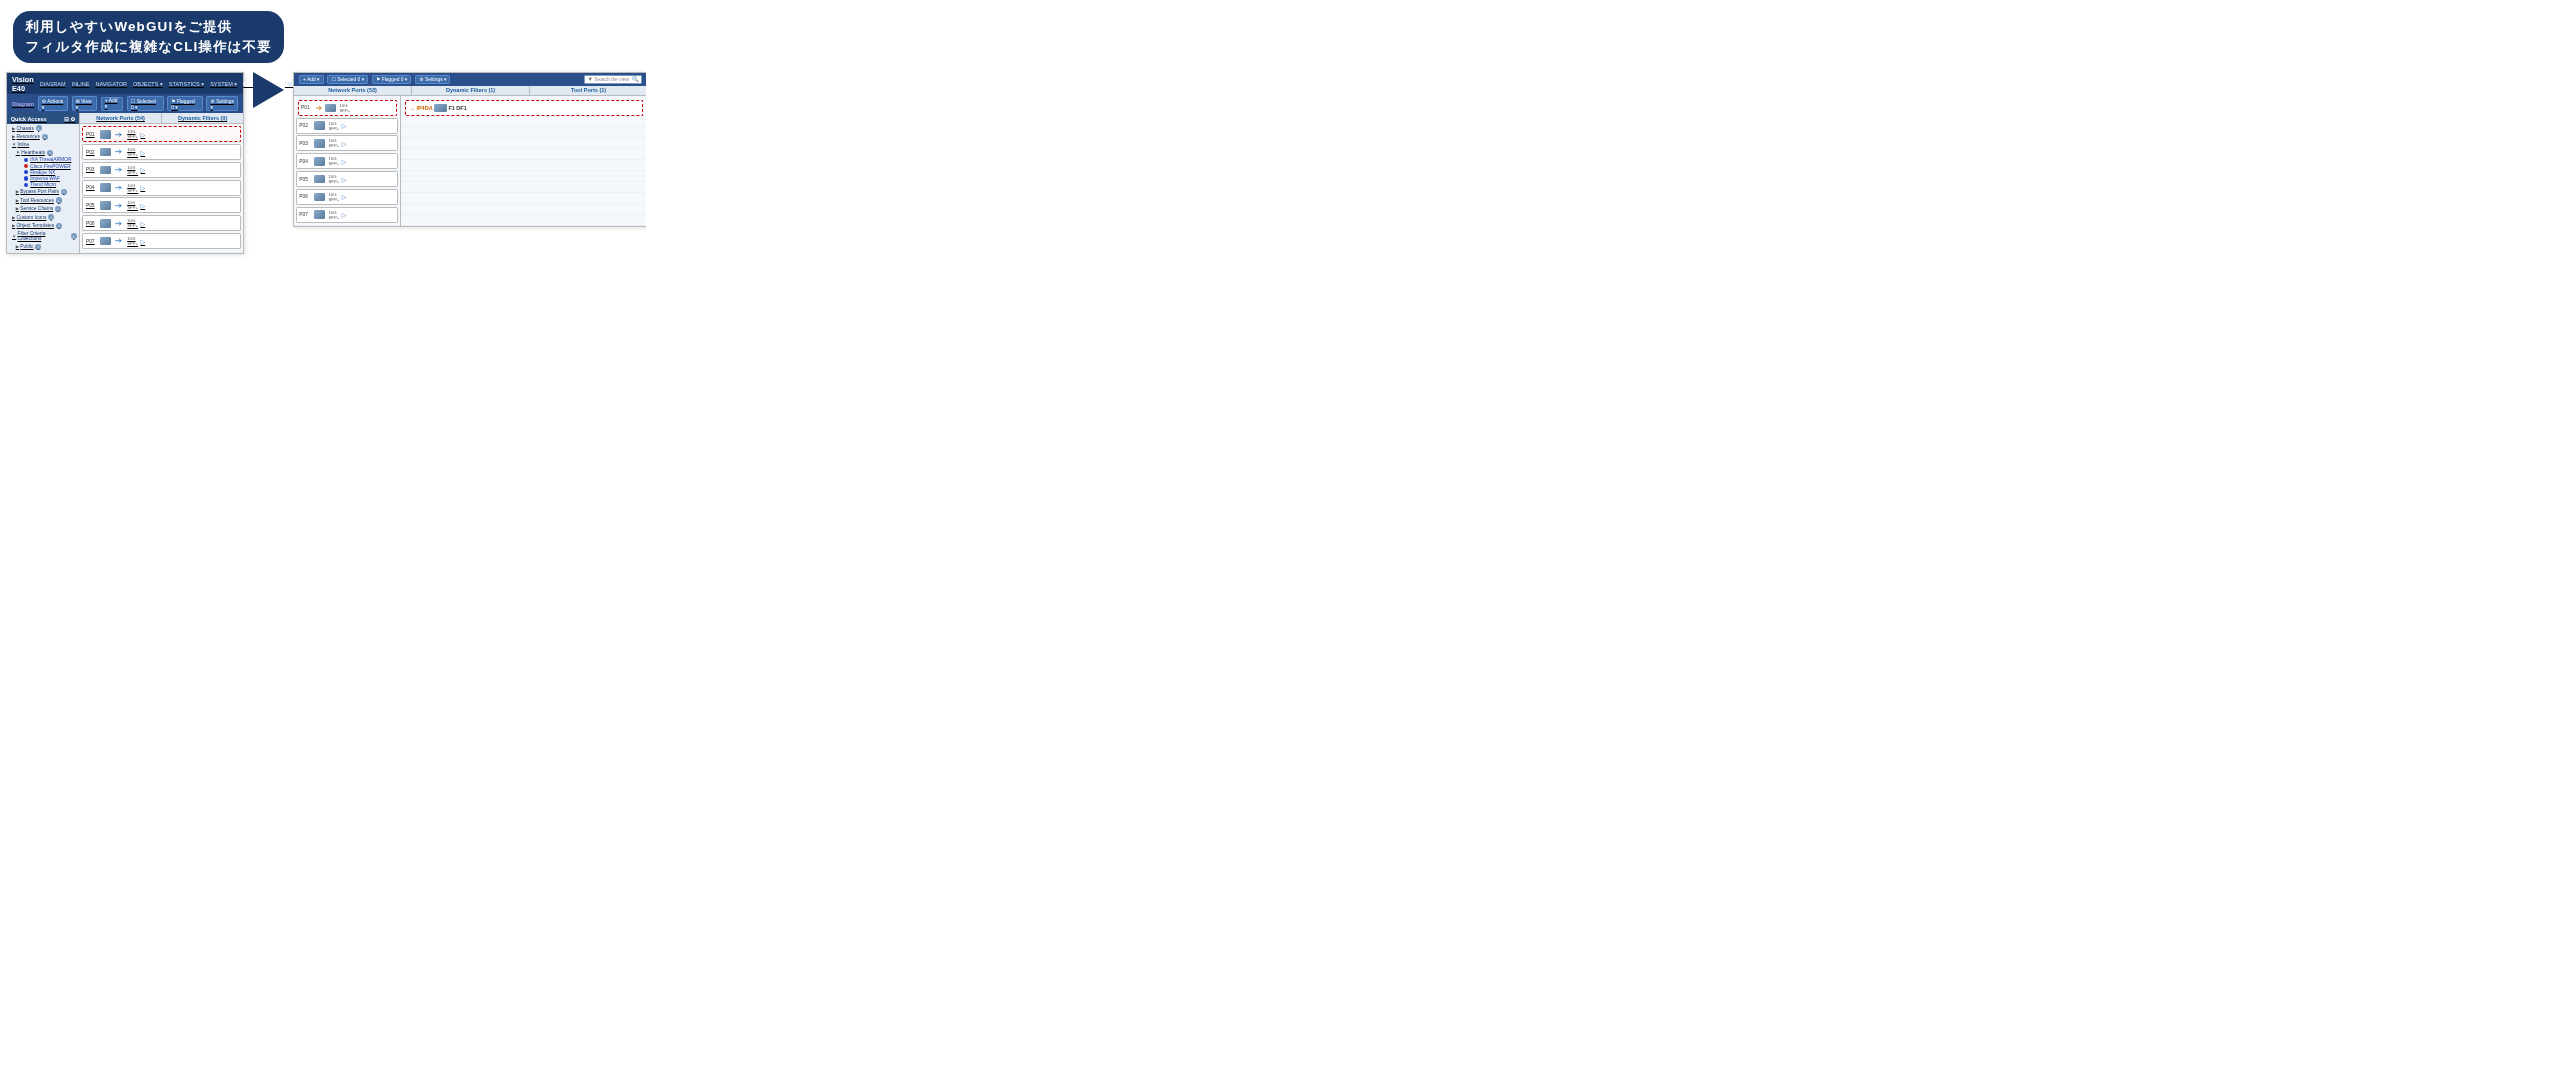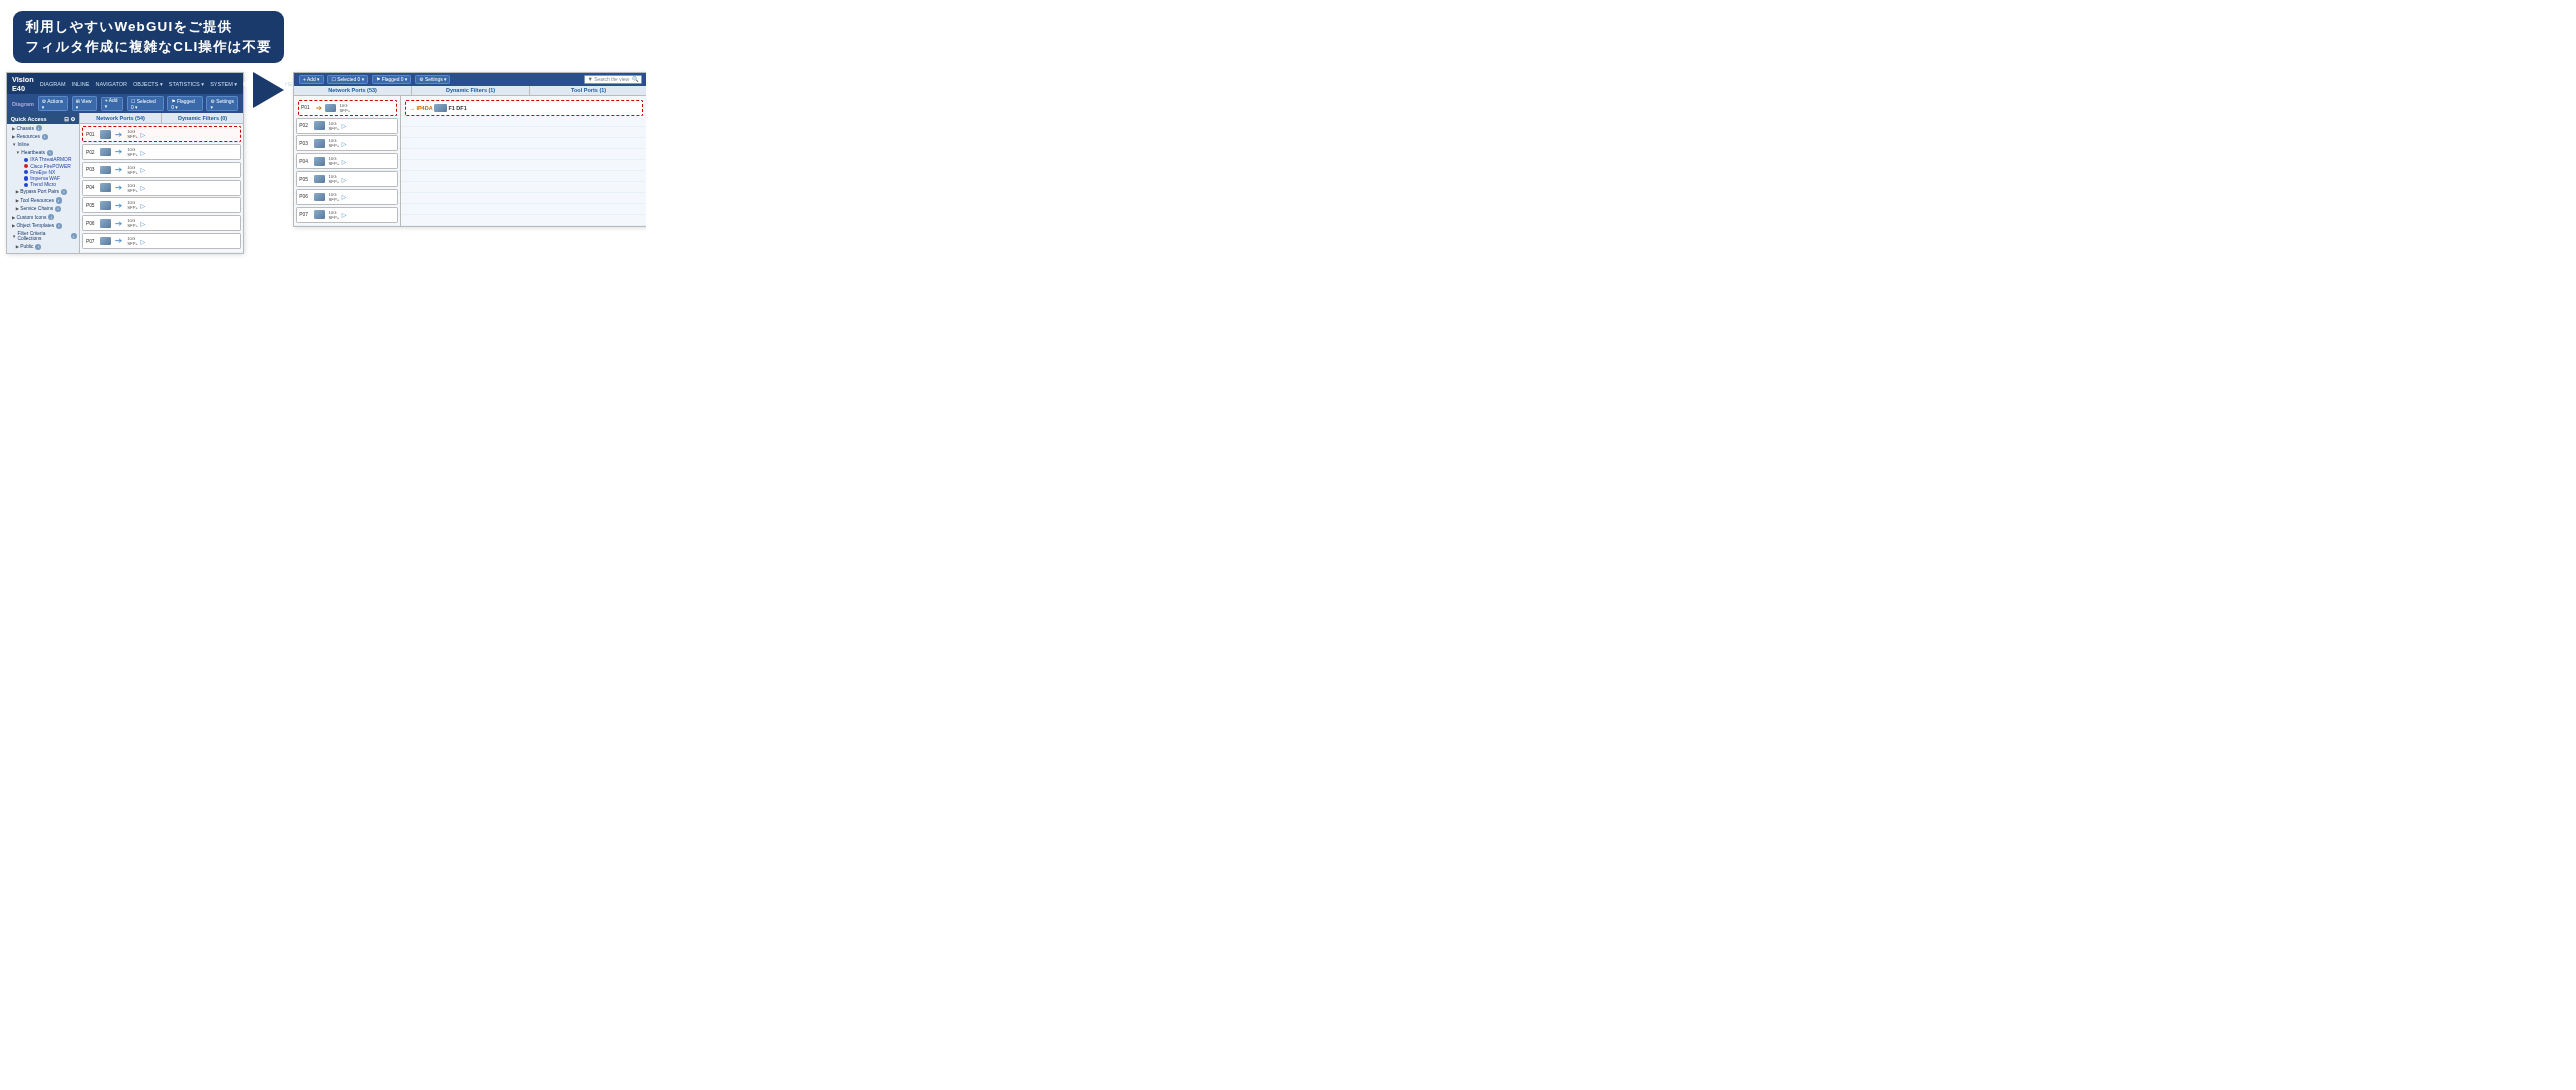--- a/index.html
+++ b/index.html
@@ -8,40 +8,41 @@
       font-family: Arial, sans-serif;
       width: 646px;
       min-height: 273px;
       position: relative;
       overflow: hidden;
     }
 
     
     .header-banner {
       background: #1a3a6b;
-      border-radius: 9px;
+      border-radius: 17px;
       margin: 6.1px 9.2px 6.1px 6.1px;
       padding: 6.1px 12.2px;
       display: inline-block;
     }
     .header-banner h1 {
       color: #fff;
       font-size: 13.4px;
       font-weight: bold;
       line-height: 1.5;
       letter-spacing: 1.2px;
     }
 
     
     .left-panel {
       width: 238px;
       min-width: 238px;
       border: 0.6px solid #bbb;
       background: #fff;
       box-shadow: 1.2px 1.2px 4.9px rgba(0,0,0,0.18);
+      text-decoration: underline;
     }
 
     
     .nav-bar {
       background: #1a3a6b;
       color: #fff;
       padding: 1.8px 4.9px;
       font-size: 6.1px;
       display: flex;
       align-items: center;

